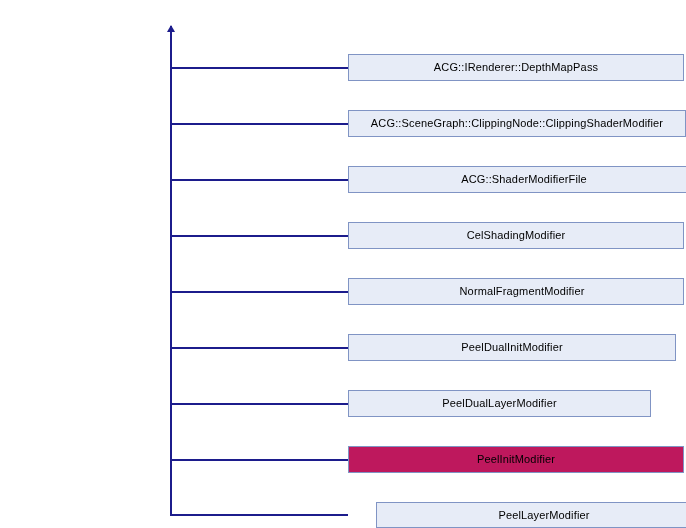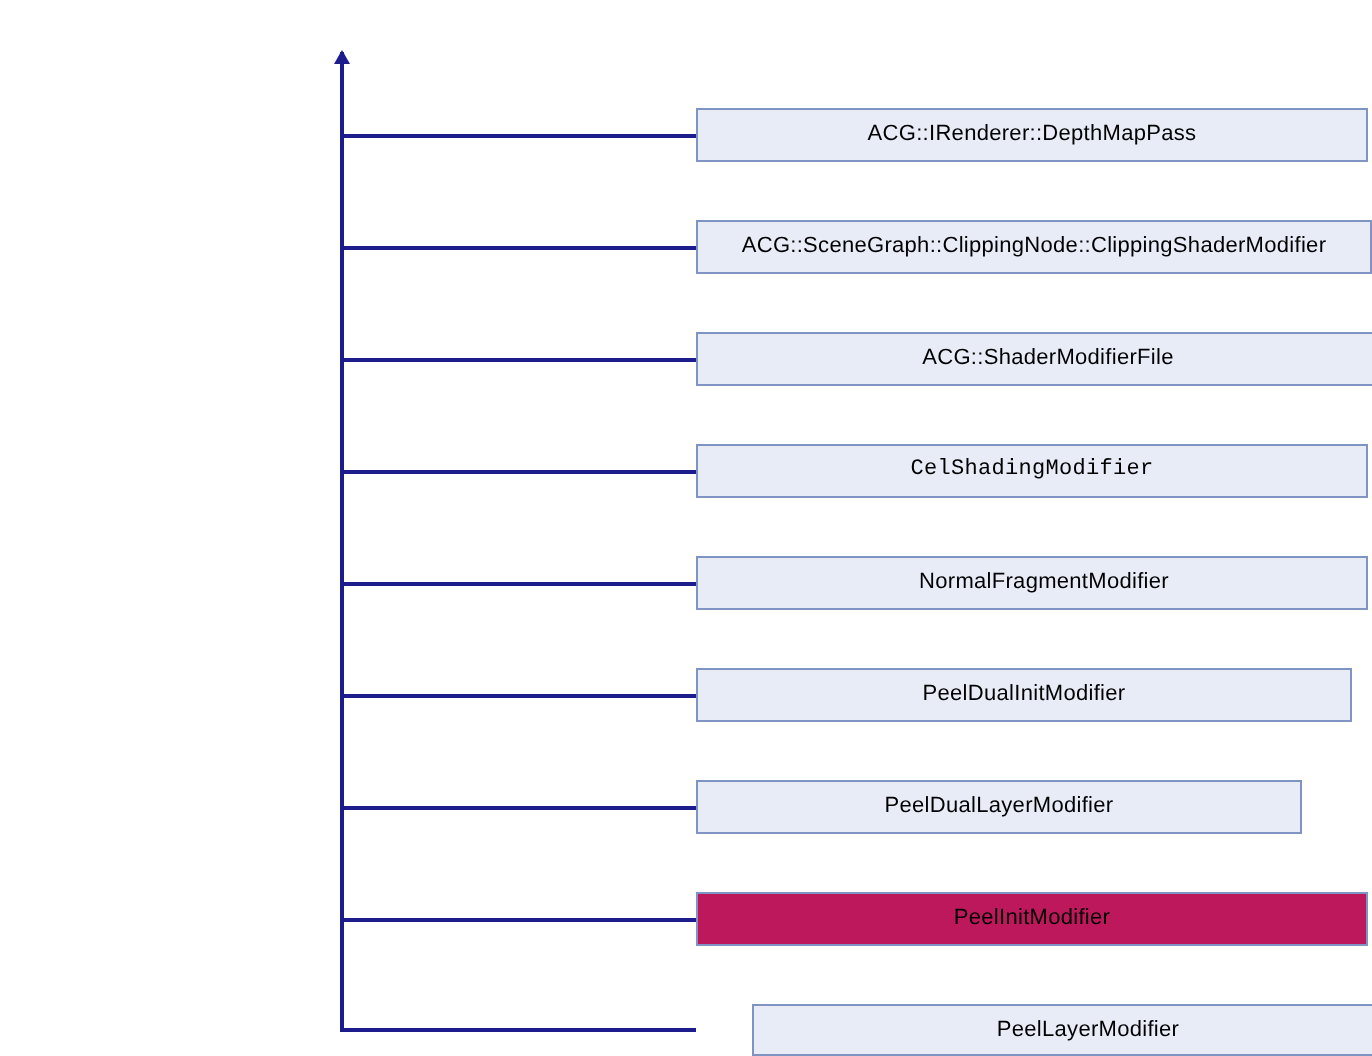--- a/index.html
+++ b/index.html
@@ -85,21 +85,21 @@
       </div>
       <div class="edge-branch" style="left: 170px; top: 123px; width: 178px; background: rgb(28, 28, 140);"></div>
       <div class="node-derived" style="left: 348px; top: 110px; width: 338px; height: 27px; background: rgb(231, 236, 247); border-color: rgb(128, 148, 196);">
         <span>ACG::SceneGraph::ClippingNode::ClippingShaderModifier</span>
       </div>
       <div class="edge-branch" style="left: 170px; top: 179px; width: 178px; background: rgb(28, 28, 140);"></div>
       <div class="node-derived" style="left: 348px; top: 166px; width: 352px; height: 27px; background: rgb(231, 236, 247); border-color: rgb(128, 148, 196);">
         <span>ACG::ShaderModifierFile</span>
       </div>
       <div class="edge-branch" style="left: 170px; top: 235px; width: 178px; background: rgb(28, 28, 140);"></div>
-      <div class="node-derived" style="left: 348px; top: 222px; width: 336px; height: 27px; background: rgb(231, 236, 247); border-color: rgb(128, 148, 196); font-family: Liberation Mono, monospace;">
+      <div class="node-derived" style="left: 348px; top: 222px; width: 336px; height: 27px; background: rgb(231, 236, 247); border-color: rgb(128, 148, 196);">
         <span>CelShadingModifier</span>
       </div>
       <div class="edge-branch" style="left: 170px; top: 291px; width: 178px; background: rgb(28, 28, 140);"></div>
       <div class="node-derived" style="left: 348px; top: 278px; width: 336px; height: 27px; background: rgb(231, 236, 247); border-color: rgb(128, 148, 196); padding-left: 12px;">
         <span>NormalFragmentModifier</span>
       </div>
       <div class="edge-branch" style="left: 170px; top: 347px; width: 178px; background: rgb(28, 28, 140);"></div>
       <div class="node-derived" style="left: 348px; top: 334px; width: 328px; height: 27px; background: rgb(231, 236, 247); border-color: rgb(128, 148, 196);">
         <span>PeelDualInitModifier</span>
       </div>

